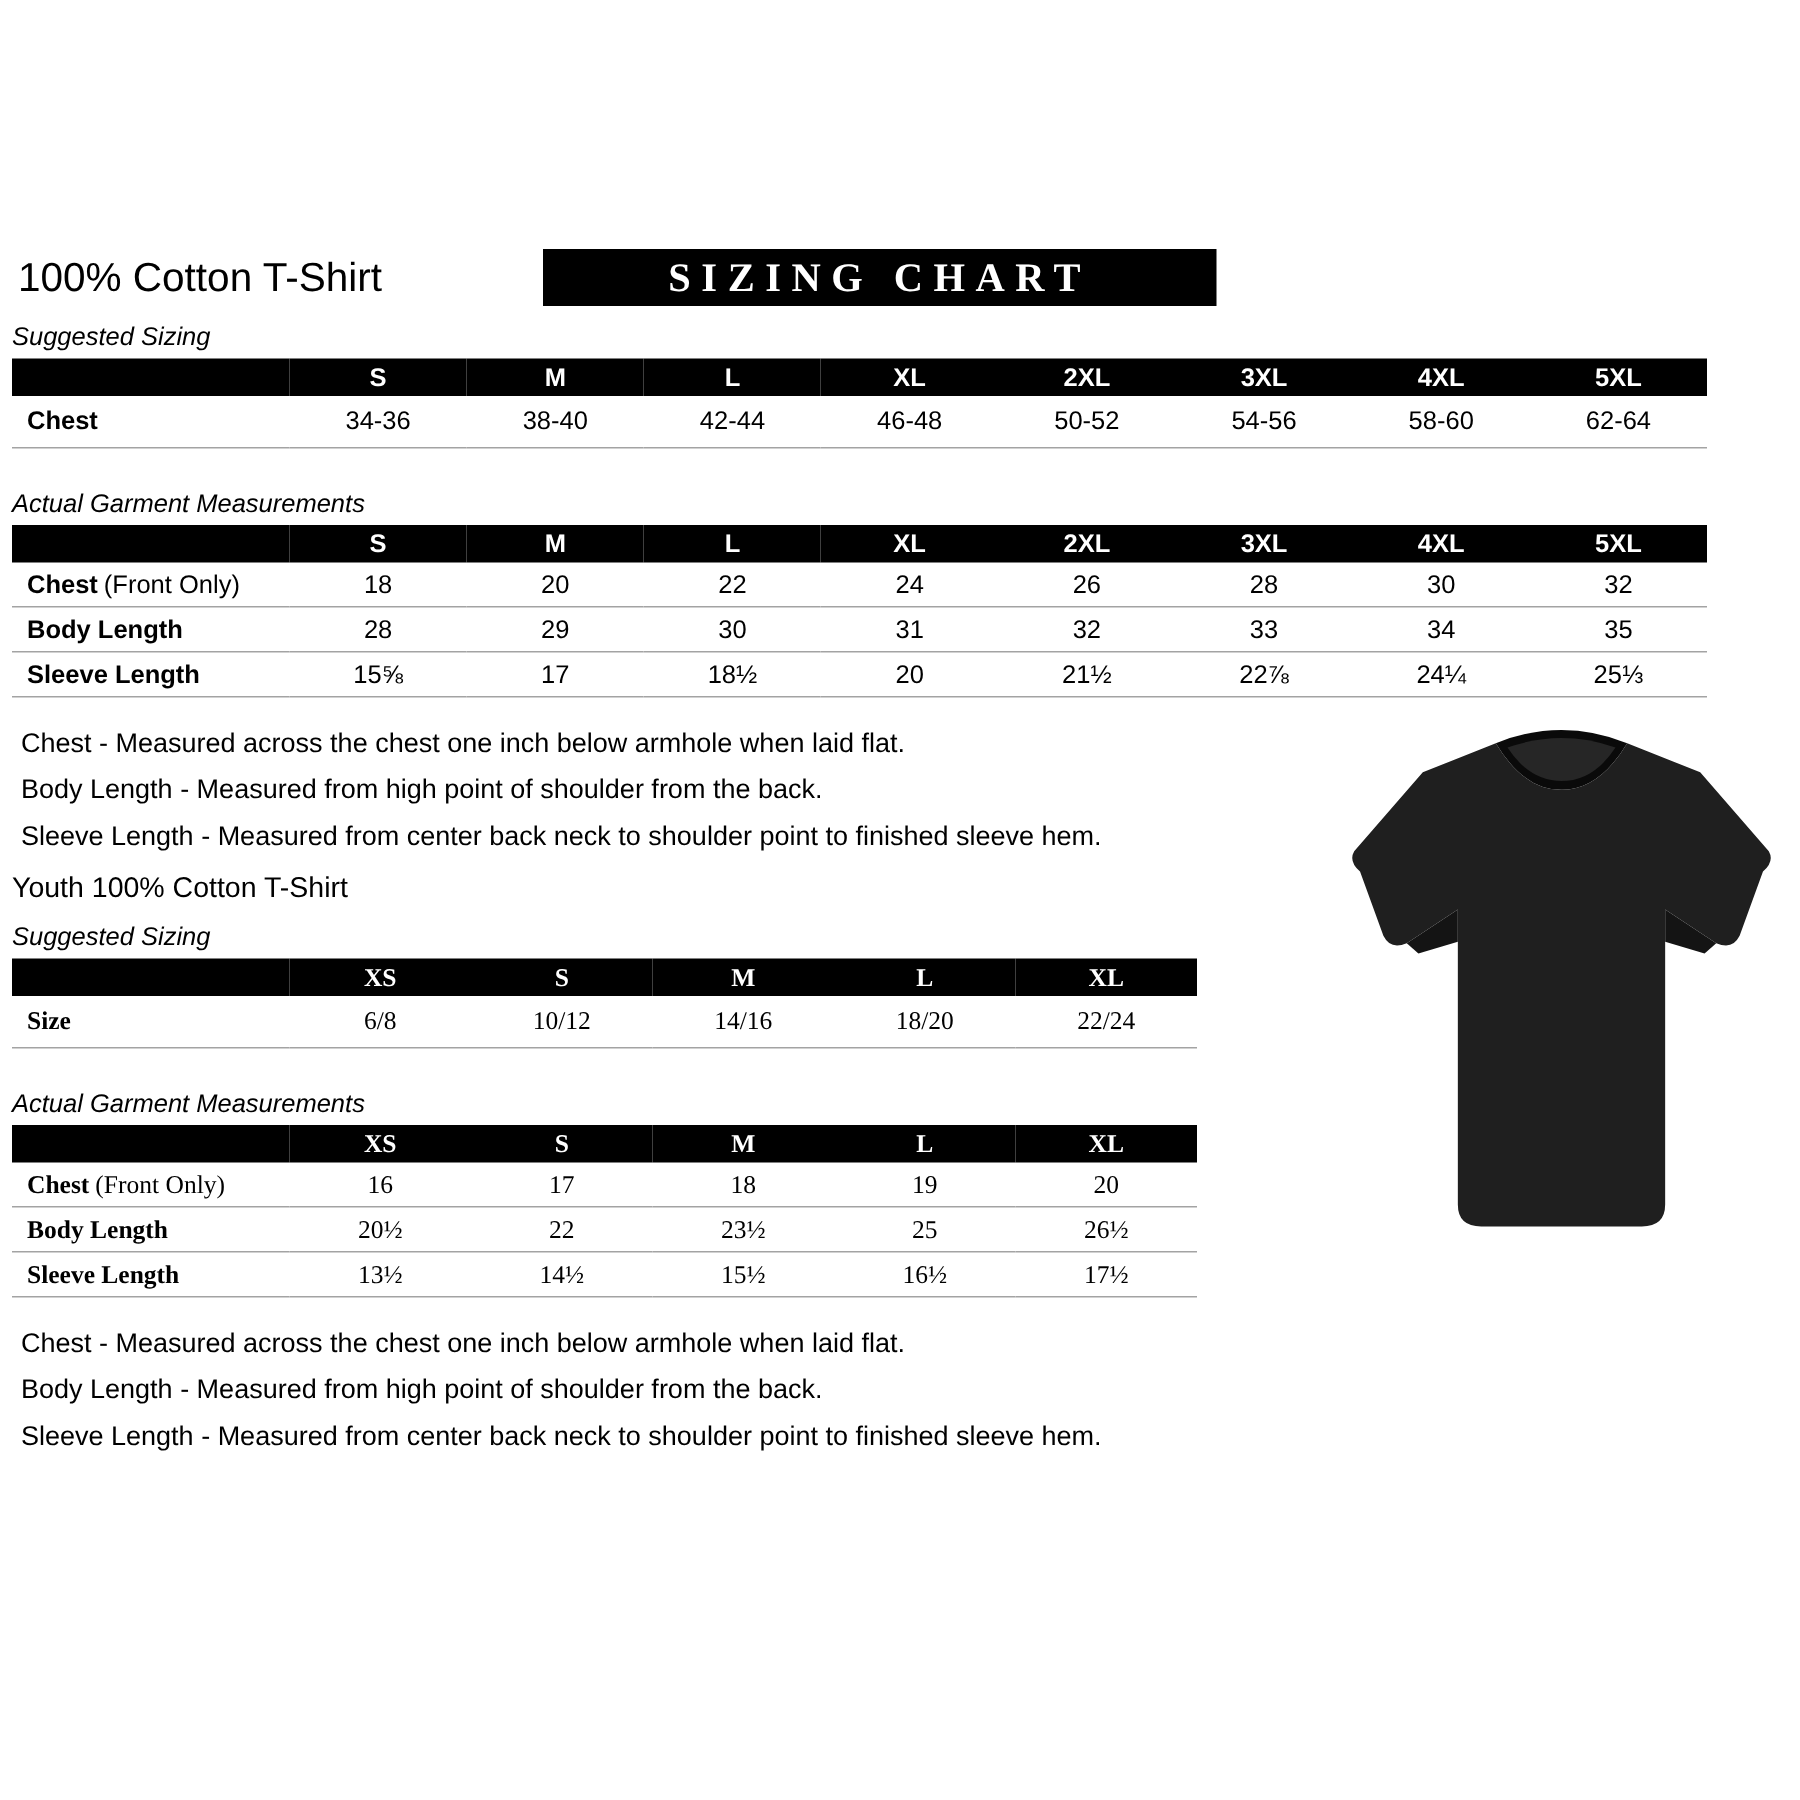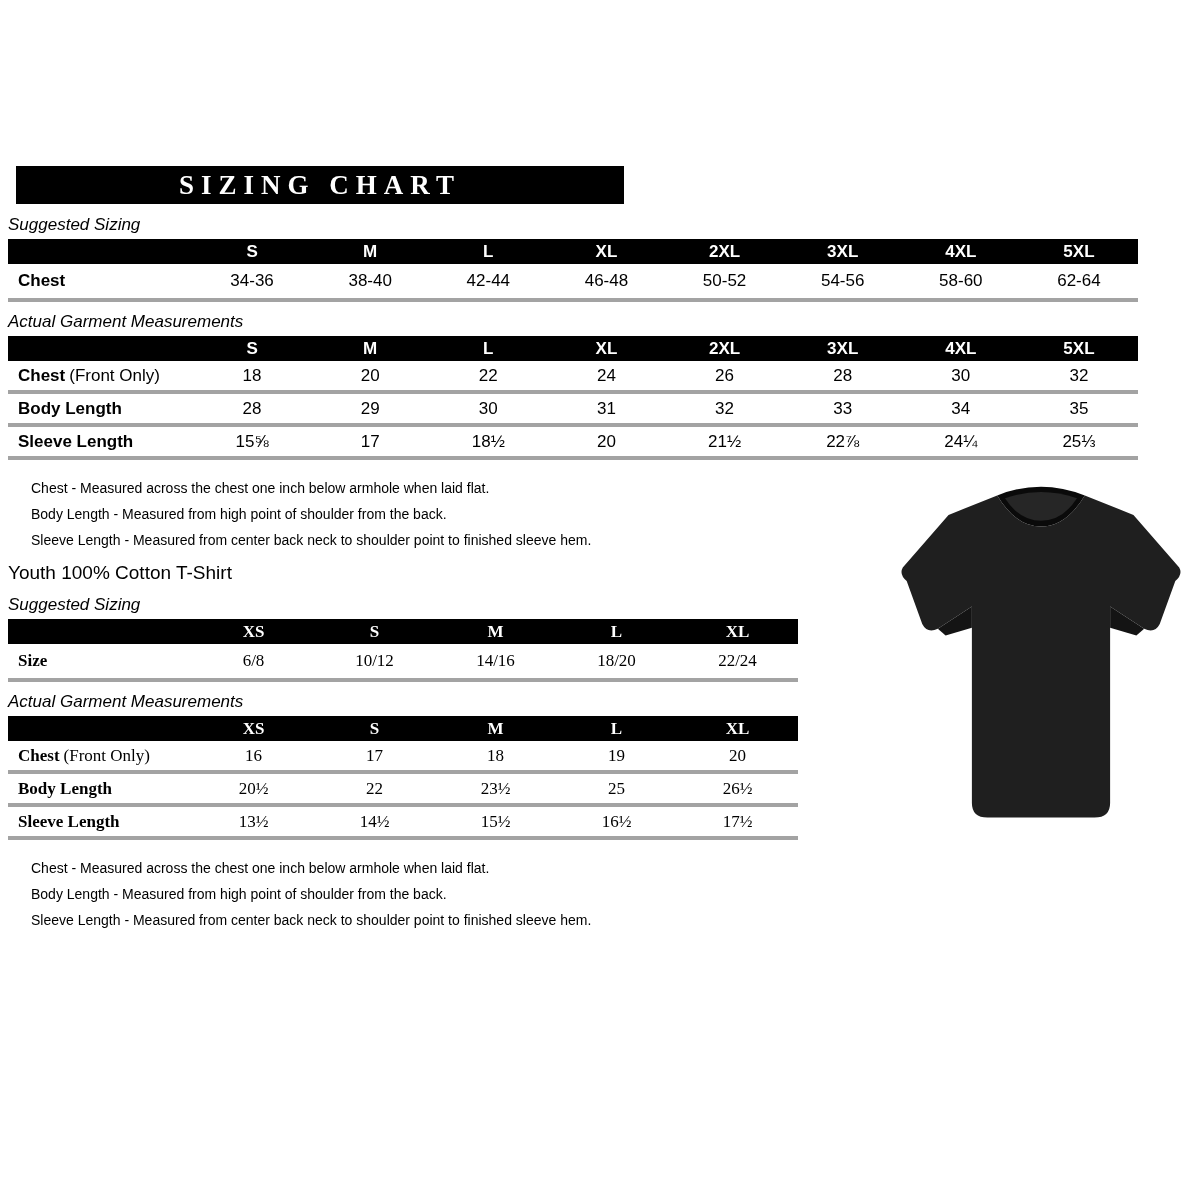--- a/index.html
+++ b/index.html
@@ -1,51 +1,52 @@
 <!DOCTYPE html>
 <html><head>
 <meta charset="utf-8">
 <style>
   html,body{margin:0;padding:0;background:#ffffff;}
   body{width:1200px;height:1200px;font-family:"Liberation Sans",sans-serif;color:#000;}
   .page{position:relative;width:1200px;height:1200px;overflow:hidden;}
 
   .top-row{display:flex;align-items:center;padding:166px 0 0 12px;}
   .adult-title{font-size:27px;font-weight:400;margin:0;width:330px;}
-  .banner{margin-left:4px;width:608px;height:38px;background:#000;display:flex;align-items:center;justify-content:center;}
+  .banner{margin-left:20px;width:449px;height:38px;background:#000;display:flex;align-items:center;justify-content:center;}
   .banner span{color:#fff;font-family:"Liberation Serif",serif;font-weight:700;font-size:27px;letter-spacing:7px;}
 
   .section-label{font-size:17px;margin:11px 0 4px 8px;font-style:italic;}
-  .section-label.tight{margin-top:10px;}
+  .section-label.tight{margin-top:27px;}
 
   table{border-collapse:collapse;table-layout:fixed;margin-left:8px;}
   .adult-table{width:1130px;}
   .youth-table{width:790px;font-family:Liberation Serif, serif;}
   col.lbl-a{width:185px;}
   col.lbl-y{width:185px;}
   th{background:#000;color:#fff;font-size:17px;font-weight:700;padding:0;height:25px;text-align:center;}
-  td{text-align:center;font-size:17px;border-bottom:4px solid #a3a3a3;}
+  td{text-align:center;font-size:17px;border-bottom:1px solid #a3a3a3;}
   .row-tall td{height:32px;}
   .row-med td{height:27px;}
   td.rl{text-align:left;padding-left:10px;font-weight:700;}
   td.rl .suffix{font-weight:400;margin-left:4px;margin-top:40px;}
 
   .notes{margin:20px 0 0 14px;}
-  .notes p{margin:0 0 10px 17px;font-size:14px;}
+  .notes p{margin:0 0 10px 0;font-size:18px;}
 
   .youth-title{font-size:19px;font-weight:400;margin:14px 0 0 8px;}
 
   .shirt{position:absolute;left:895px;top:478px;width:292px;height:358px;}
 </style>
 </head>
 <body>
 
 <div class="page">
 
   <div class="top-row">
+    <h1 class="adult-title">100% Cotton T-Shirt</h1>
     <div class="banner">
       <span>SIZING CHART</span>
     </div>
   </div>
 
   <div class="section-label">Suggested Sizing</div>
 
   <table class="adult-table">
     <colgroup>
         <col class="lbl-a">

